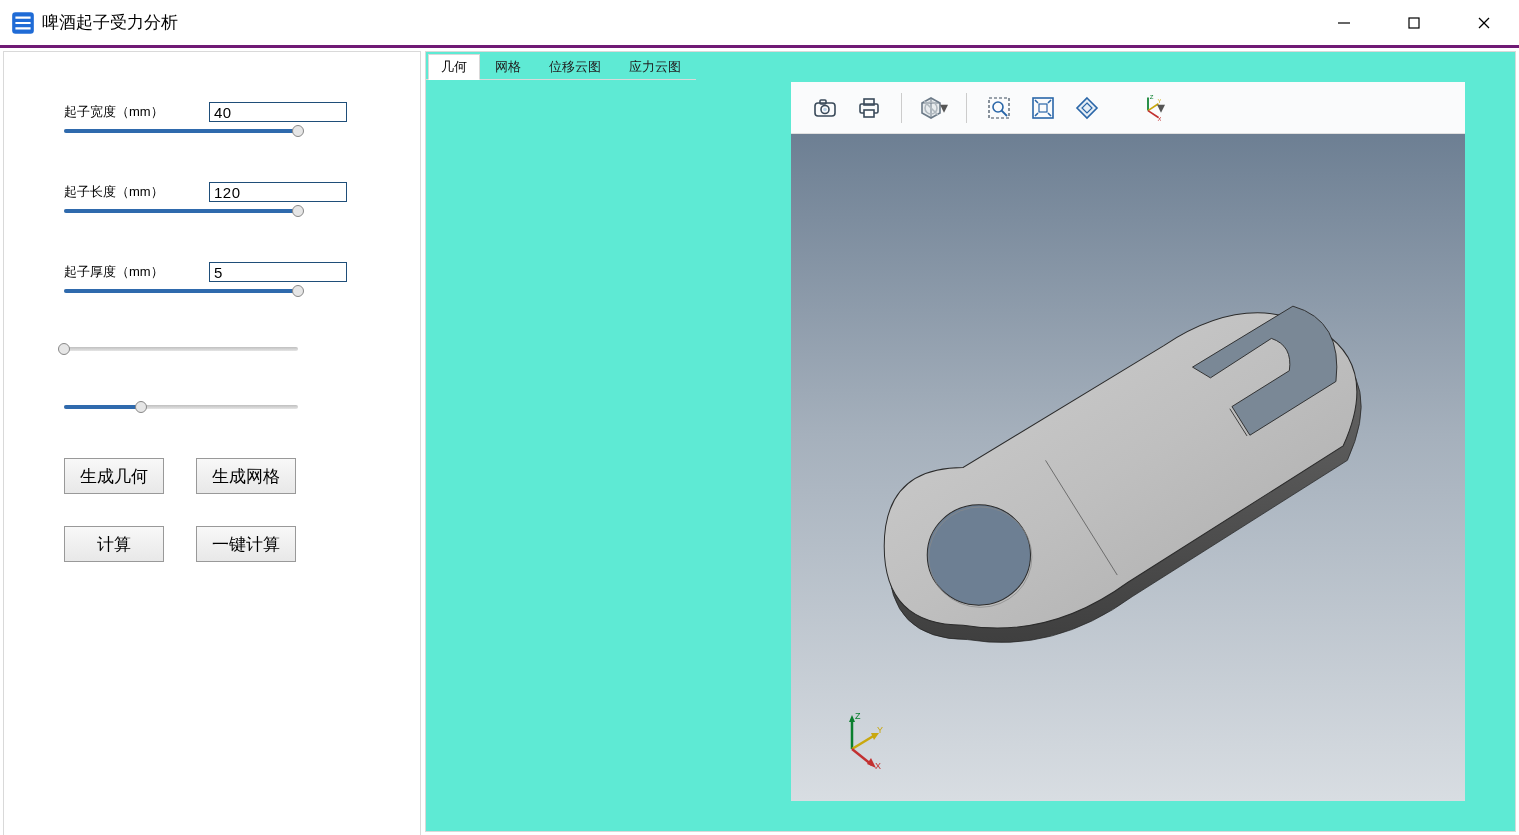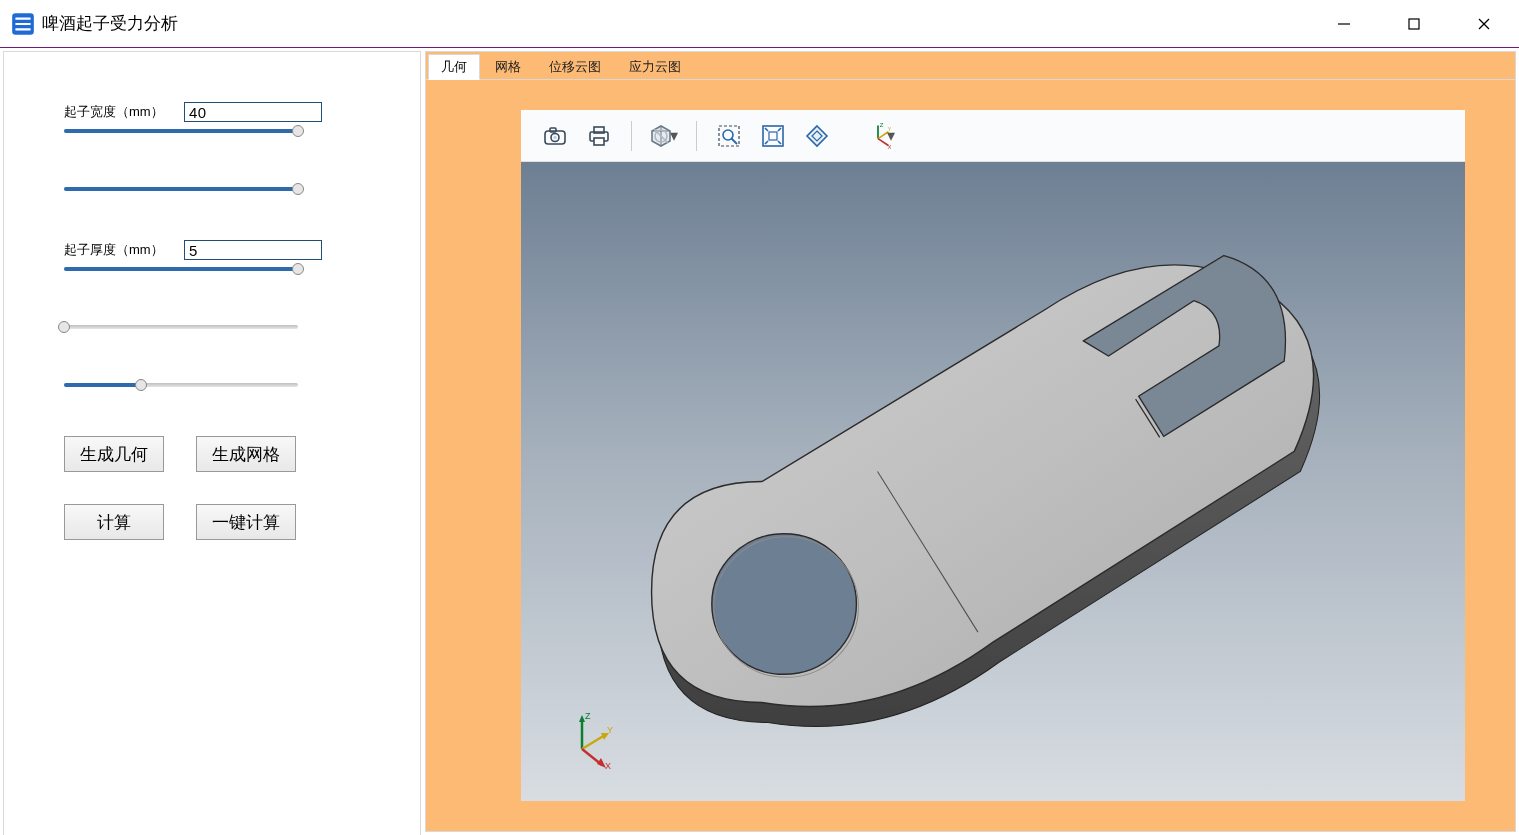--- a/index.html
+++ b/index.html
@@ -1,39 +1,39 @@
 <!DOCTYPE html>
 <html><head>
 <meta charset="utf-8">
 <style>
   * { box-sizing: border-box; margin: 0; padding: 0; font-family: "Microsoft YaHei", Arial, sans-serif; }
   body { background: #fff; width: 1519px; height: 835px; overflow: hidden; }
 
   
-  .titlebar { height: 48px; display: flex; align-items: center; border-bottom: 1px solid #701a75; }
+  .titlebar { height: 48px; display: flex; align-items: center; border-bottom: 3px solid #701a75; }
   .titlebar .app-icon { width: 26px; height: 26px; margin-left: 10px; }
   .titlebar .title { font-size: 17px; margin-left: 6px; color: #000; }
   .titlebar .spacer { flex: 1; }
   .titlebar .win-controls { display: flex; }
   .titlebar .win-btn { width: 70px; height: 48px; display: flex; align-items: center; justify-content: center; color: #000; }
   .titlebar .win-btn svg { width: 14px; height: 14px; }
 
   
   .main { display: flex; height: calc(835px - 48px); }
 
   
   .left-panel {
     width: 418px; height: 100%;
     border: 1px solid #d9d9d9;
     margin: 3px 2px 3px 3px;
     padding: 50px 60px 10px 60px;
     background: #fff;
   }
   .param-row { margin-bottom: 44px; position: relative; }
-  .param-top { display: flex; align-items: center; }
+  .param-top { display: flex; align-items: center; gap: 25px; }
   .param-label { width: 120px; font-size: 13px; color: #000; text-align: left; }
   .param-input {
     width: 138px; height: 20px;
     border: 1px solid #1f4e79;
     background: #fff;
     font-size: 15px;
     padding: 0 4px;
     font-family: Arial, sans-serif;
     letter-spacing: 0.5px;
   }
@@ -73,21 +73,21 @@
     height: 36px;
     background: linear-gradient(180deg, #f8f8f8, #e8e8e8);
     border: 1px solid #999;
     font-size: 17px;
     color: #000;
     display: flex; align-items: center; justify-content: center;
     cursor: default;
   }
 
   
-  .right-panel { flex: 1; margin: 3px 3px 3px 2px; border: 1px solid #d9d9d9; background: #fdba74; display: flex; flex-direction: column; }
+  .right-panel { flex: 1; margin: 3px 3px 3px 2px; border: 1px solid #d9d9d9; background: #5eead4; display: flex; }
   .tabs { display: flex; height: 28px; align-items: center; padding-left: 2px; border-bottom: 1px solid #d9d9d9; }
   .tab {
     padding: 3px 12px 3px 12px;
     font-size: 13px;
     color: #000;
     margin-right: 2px;
     border: 1px solid transparent;
     position: relative;
     top: 1px;
   }
@@ -172,20 +172,24 @@
         <input class="param-input" value="40" style="">
       </div>
       <div class="slider">
         <div class="track"></div>
           <div class="fill" style="width:100%"></div>
           <div class="thumb" style="left:100%"></div>
       </div>
     </div>
 
     <div class="param-row">
+      <div class="param-top">
+        <span class="param-label">起子长度（mm）</span>
+        <input class="param-input" value="120" style="">
+      </div>
       <div class="slider">
         <div class="track"></div>
           <div class="fill" style="width:100%"></div>
           <div class="thumb" style="left:100%"></div>
       </div>
     </div>
 
     <div class="param-row">
       <div class="param-top">
         <span class="param-label">起子厚度（mm）</span>

